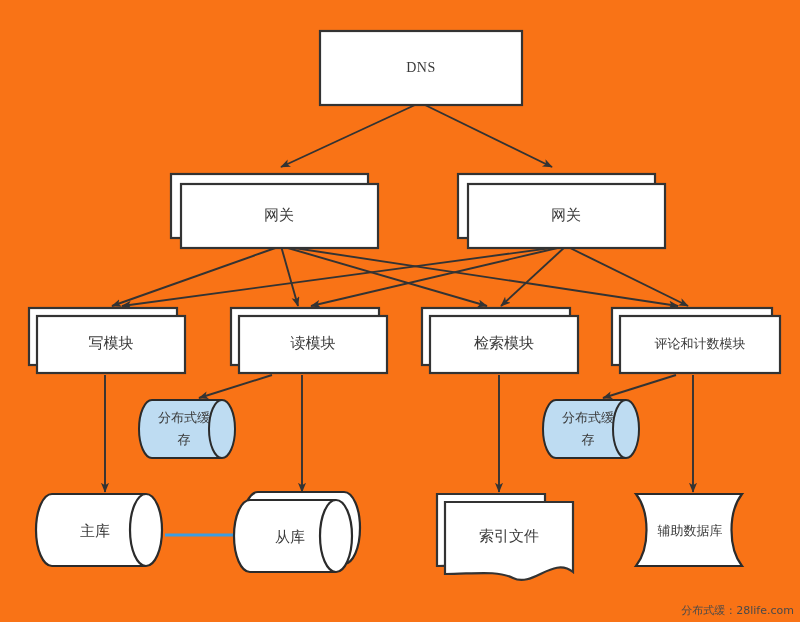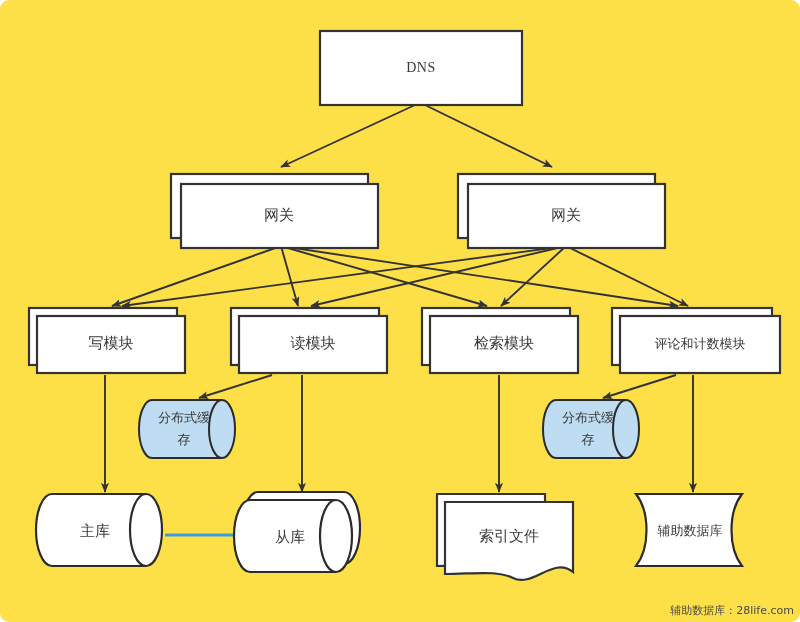--- a/index.html
+++ b/index.html
@@ -8,23 +8,22 @@
     padding: 0;
     background: #ffffff;
   }
   body {
     font-family: "Liberation Sans", "DejaVu Sans", sans-serif;
   }
   #diagram-root {
     position: relative;
     width: 800px;
     height: 622px;
-    background: #fde047;
+    background: #f97316;
     overflow: hidden;
-    border-radius: 9px;
   }
   #diagram-svg {
     position: absolute;
     top: 0;
     left: 0;
     width: 800px;
     height: 622px;
   }
   .node-label {
     font-family: "Liberation Serif", "DejaVu Serif", serif;
@@ -207,15 +206,15 @@
       <text class="node-label" x="509" y="538">索引文件</text>
     </g>
 
     <g>
       <path class="shape-cyl" d="M636,494 L742,494 C728,512 728,548 742,566 L636,566 C650,548 650,512 636,494 Z"></path>
       <text class="node-label small" x="690" y="532">辅助数据库</text>
     </g>
 
   </svg>
 
-  <div class="watermark">辅助数据库：28life.com</div>
+  <div class="watermark">分布式缓：28life.com</div>
 
 </div>
 
 </body></html>

